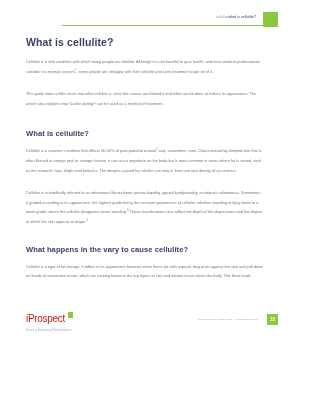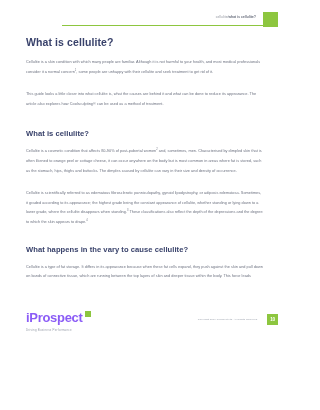--- a/index.html
+++ b/index.html
@@ -110,24 +110,24 @@
     bottom: 0;
     height: 46px;
   }
   .logo-block {
     position: absolute;
     left: 26px;
     bottom: 12px;
   }
   .logo-word {
     position: relative;
-    font-size: 13px;
+    font-size: 10px;
     line-height: 13px;
-    font-weight: bold;
-    color: #8b5cf6;
+    font-weight: normal;
+    color: #b91c1c;
     letter-spacing: -0.3px;
     display: inline-block;
   }
   .logo-mark {
     position: absolute;
     right: -8px;
     top: 0px;
     width: 5.5px;
     height: 5.5px;
     background: #8DC63F;

